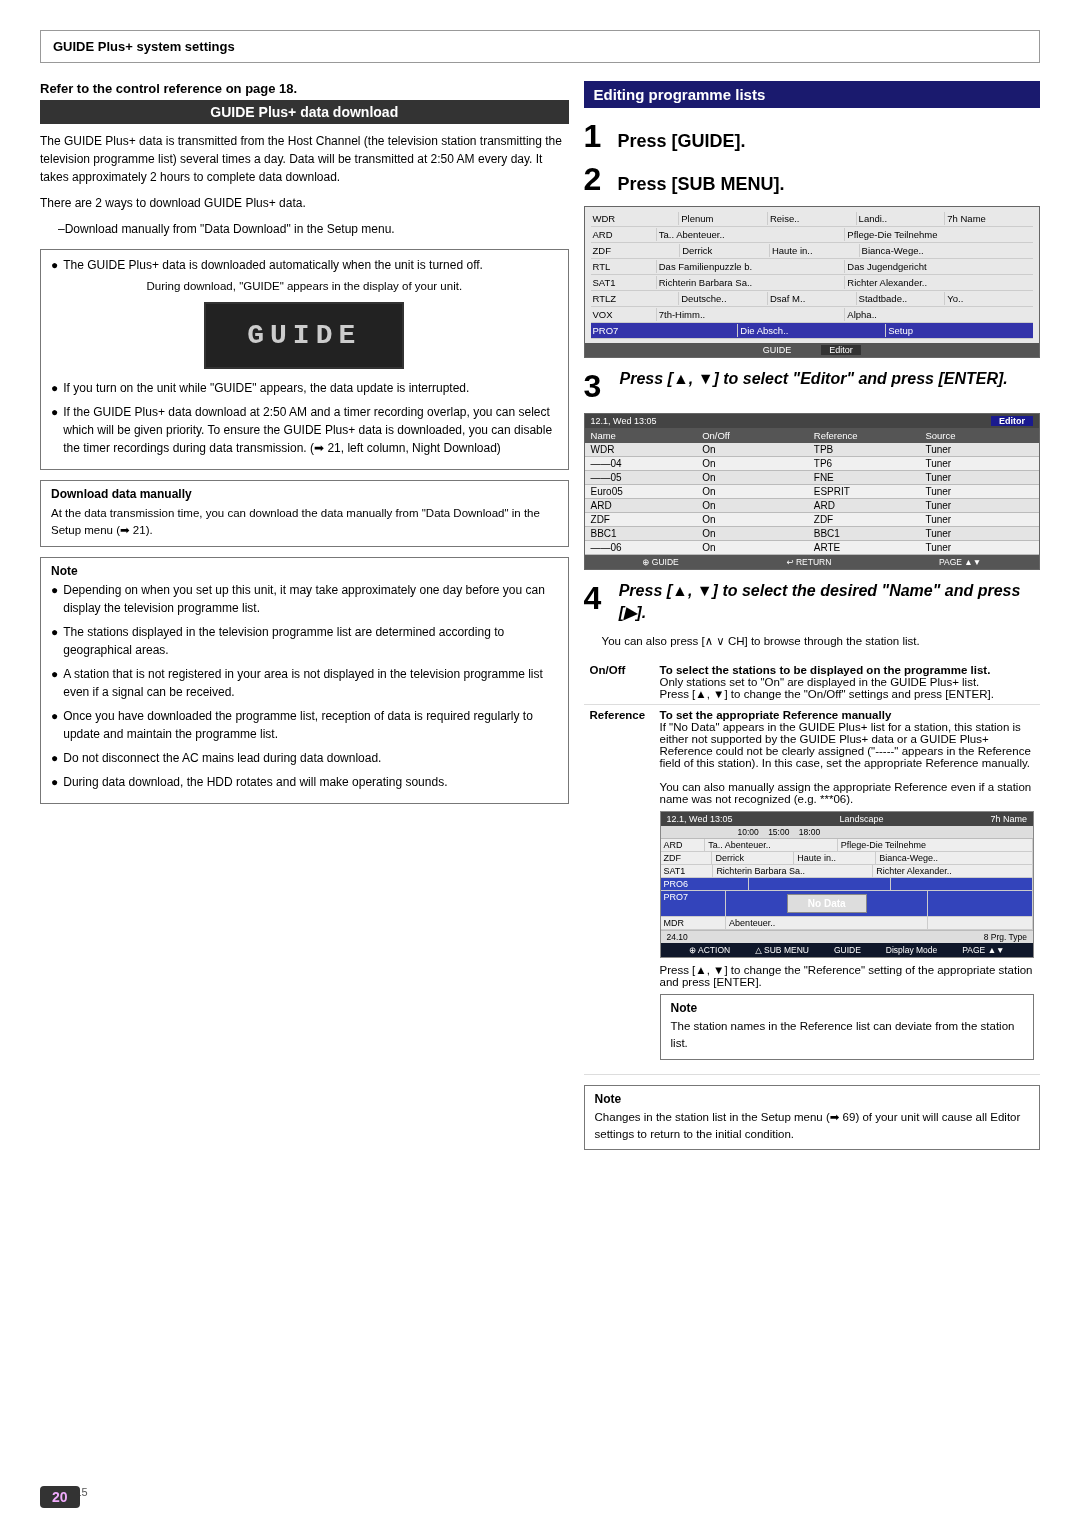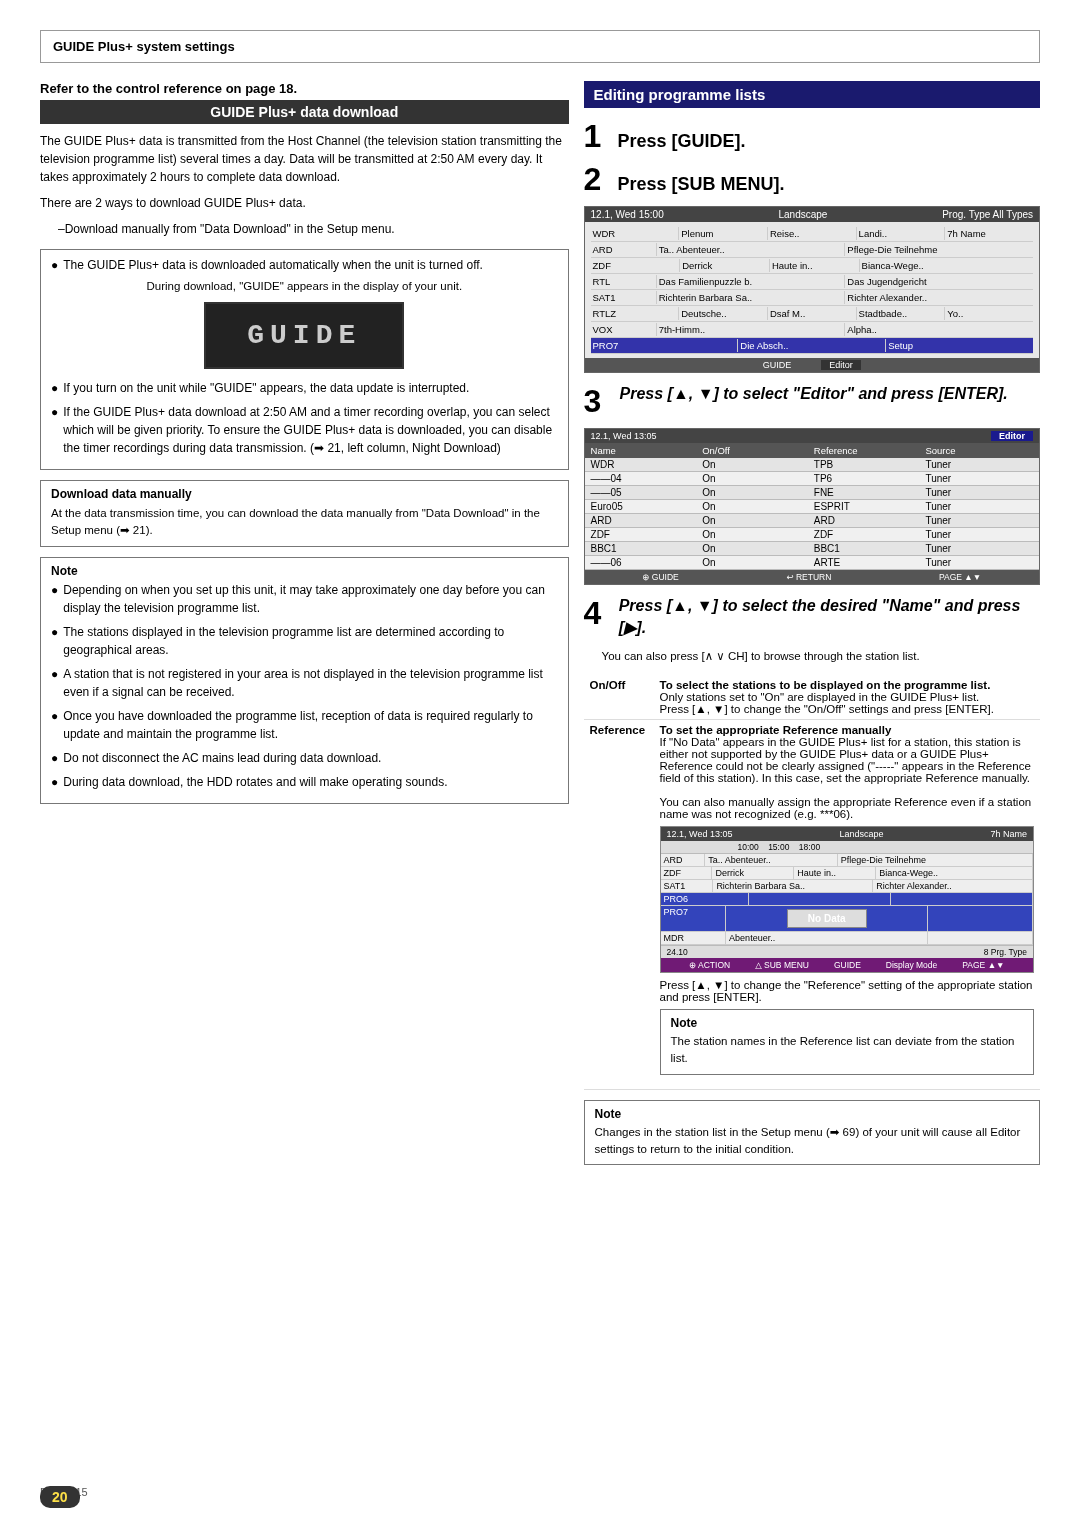--- a/index.html
+++ b/index.html
@@ -279,21 +279,21 @@
       background: #ddd;
       border: 1px solid #888;
       padding: 3px 8px;
       margin: 2px auto;
       font-weight: bold;
       font-size: 10px;
       display: block;
       width: 80px;
     }
     .ls-footer {
-      background: #701a75;
+      background: #0f172a;
       color: #fff;
       display: flex;
       justify-content: space-around;
       padding: 2px 16px;
       font-size: 8.5px;
     }
     .caption-text {
       font-size: 11.5px;
       text-align: center;
       margin: 4px 0 8px;
@@ -385,25 +385,20 @@
         <span class="step-number">1</span>
         <span class="step-text">Press [GUIDE].</span>
       </div>
 
       <div class="step-row">
         <span class="step-number">2</span>
         <span class="step-text">Press [SUB MENU].</span>
       </div>
 
       <div class="screen-mock">
-        <div class="screen-header">
-          <span>12.1, Wed  15:00</span>
-          <span>Landscape</span>
-          <span>Prog. Type  All Types</span>
-        </div>
         <div class="screen-body">
           <div class="screen-row">
               <span class="screen-cell">WDR</span>
               <span class="screen-cell">Plenum</span>
               <span class="screen-cell">Reise..</span>
               <span class="screen-cell">Landi..</span>
               <span class="screen-cell">7h Name</span>
             </div>
           <div class="screen-row">
               <span class="screen-cell">ARD</span>
@@ -618,15 +613,15 @@
 
       <div class="note-box">
         <div class="note-title">Note</div>
         <p class="body-text-small">Changes in the station list in the Setup menu (➡ 69) of your unit will cause all Editor settings to return to the initial condition.</p>
       </div>
 
     </div>
   </div>
 
   <div class="model-number" style="position:absolute;bottom:30px;left:40px;font-size:11px;color:#555;">RQT8415</div>
-  <div style="position:absolute;bottom:20px;left:40px;background:#333;color:#fde047;font-weight:bold;font-size:14px;padding:3px 12px;border-radius:10px;">20</div>
+  <div style="position:absolute;bottom:20px;left:40px;background:#333;color:#f0abfc;font-weight:bold;font-size:14px;padding:3px 12px;border-radius:4px;">20</div>
 
 </div>
 
 </body></html>

